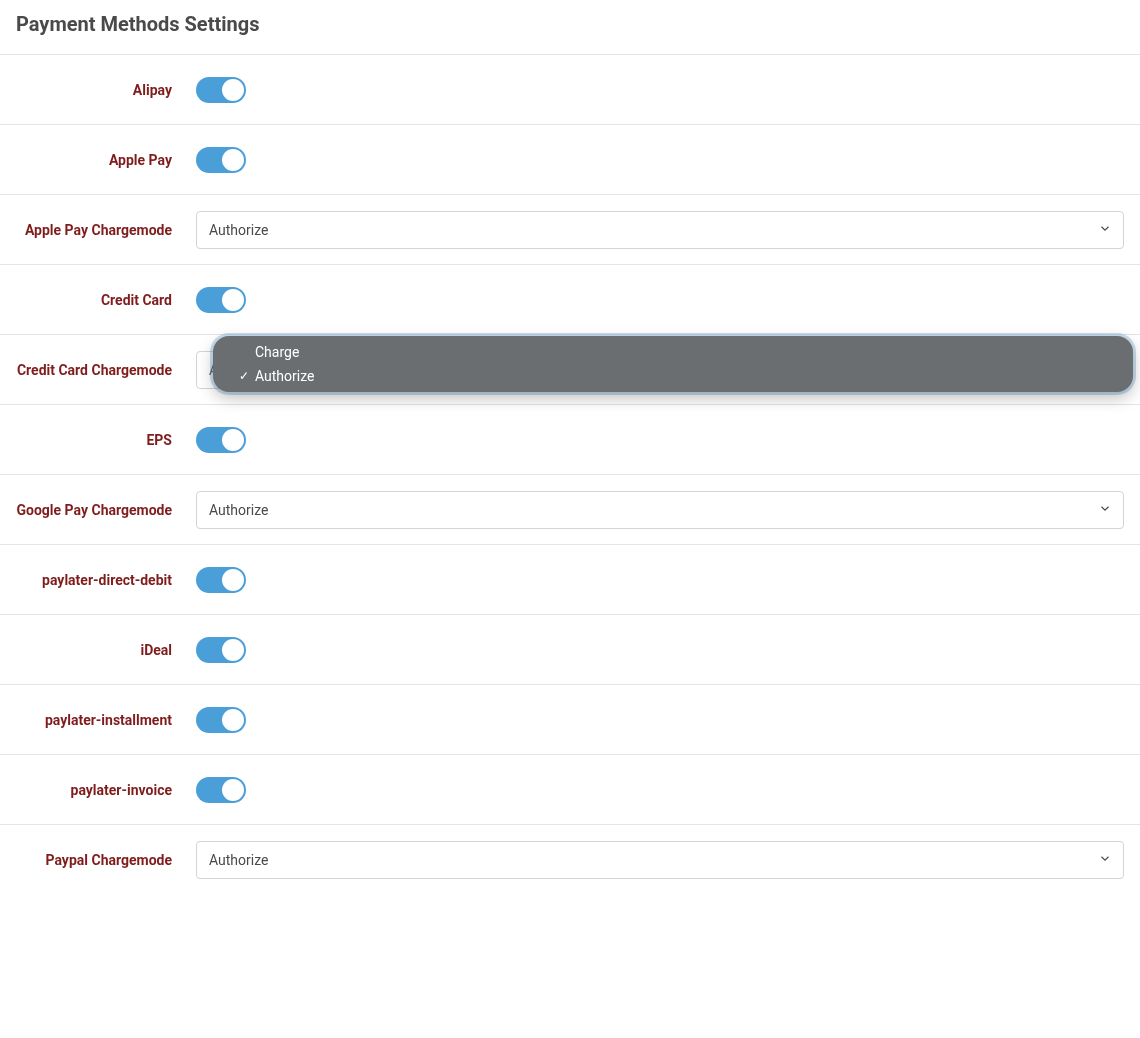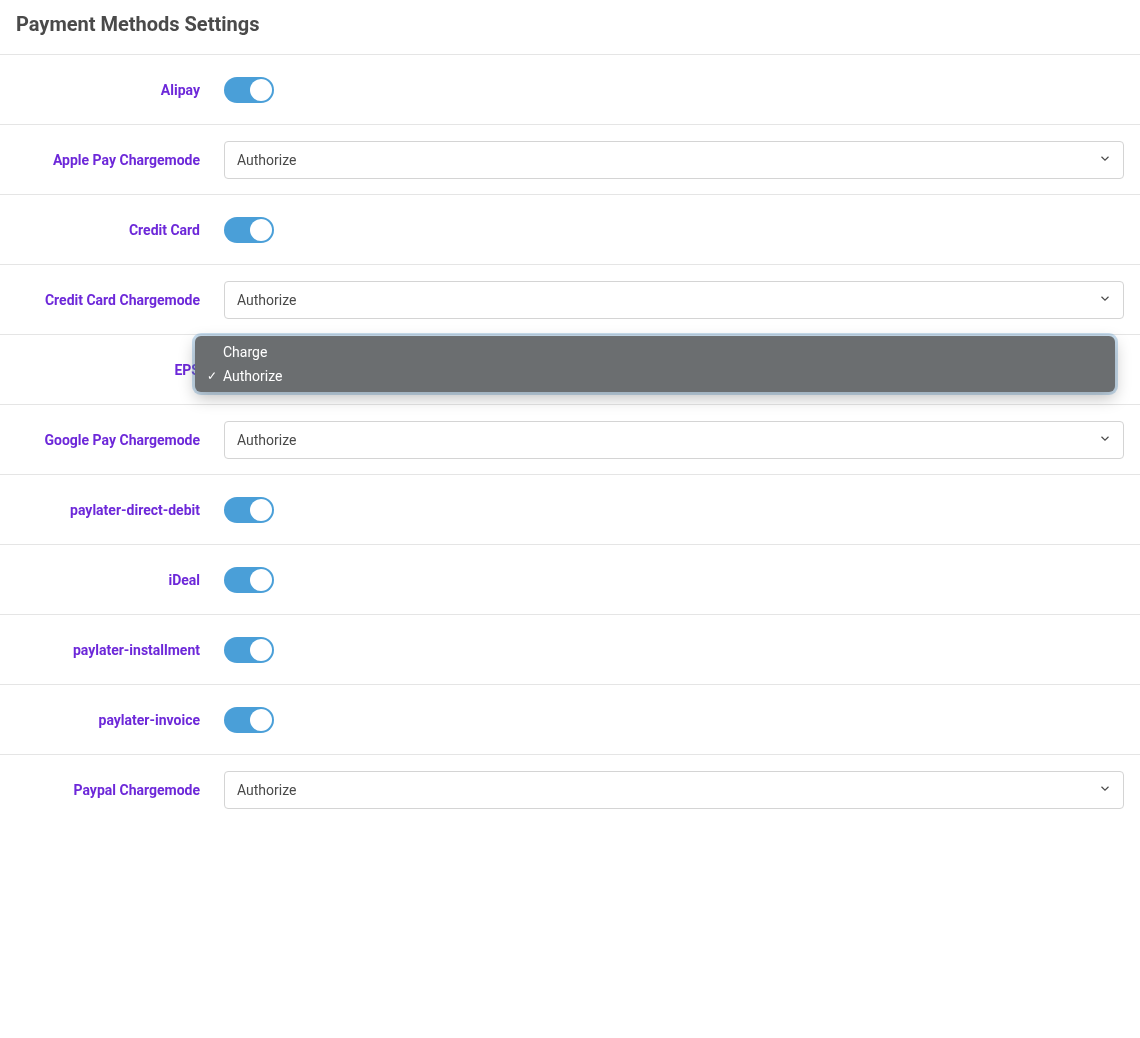--- a/index.html
+++ b/index.html
@@ -23,23 +23,22 @@
       border-top: 1px solid #e5e5e5;
       min-height: 70px;
       padding: 0 16px;
     }
     .label-col {
       width: 180px;
       flex-shrink: 0;
       text-align: right;
       padding-right: 24px;
       font-weight: 700;
-      color: #6d28d9;
-      font-size: 14px;
-      margin-left: 28px;
+      color: #7f1d1d;
+      font-size: 14px;
     }
     .control-col {
       flex: 1;
       display: flex;
       align-items: center;
     }
     
     .toggle {
       width: 50px;
       height: 26px;
@@ -81,24 +80,25 @@
       top: 50%;
       transform: translateY(-50%);
       pointer-events: none;
     }
     .chev-svg { width: 14px; height: 14px; }
     .chev-svg polyline { fill: none; stroke: #4a4a4a; stroke-width: 2; }
     
     .dropdown {
       position: absolute;
       background: #6b6e70;
-      border-radius: 6px;
+      border-radius: 16px;
       box-shadow: 0 6px 16px rgba(0,0,0,0.25), 0 0 0 3px rgba(100,160,210,0.35);
-      padding: 4px 2px;
+      padding: 4px 16px;
       z-index: 100;
+      margin-left: 18px;
     }
     .dropdown-item {
       display: flex;
       align-items: center;
       padding: 4px 14px 4px 8px;
       color: #fff;
       font-size: 14px;
       cursor: pointer;
     }
     .dd-check {
@@ -117,20 +117,28 @@
 <div id="rows-container">
     <div class="row">
       <div class="label-col">Alipay</div>
       <div class="control-col">
         <div class="toggle">
           <div class="toggle-knob"></div>
         </div>
       </div>
     </div>
     <div class="row">
+      <div class="label-col">Apple Pay</div>
+      <div class="control-col">
+        <div class="toggle">
+          <div class="toggle-knob"></div>
+        </div>
+      </div>
+    </div>
+    <div class="row">
       <div class="label-col">Apple Pay Chargemode</div>
       <div class="control-col">
         <div class="select-wrap">
           <div class="select">
             <span>Authorize</span>
           </div>
           <span class="select-chevron"><svg class="chev-svg" viewBox="0 0 24 24">
               <polyline points="6 9 12 15 18 9"></polyline>
             </svg></span>
         </div>

